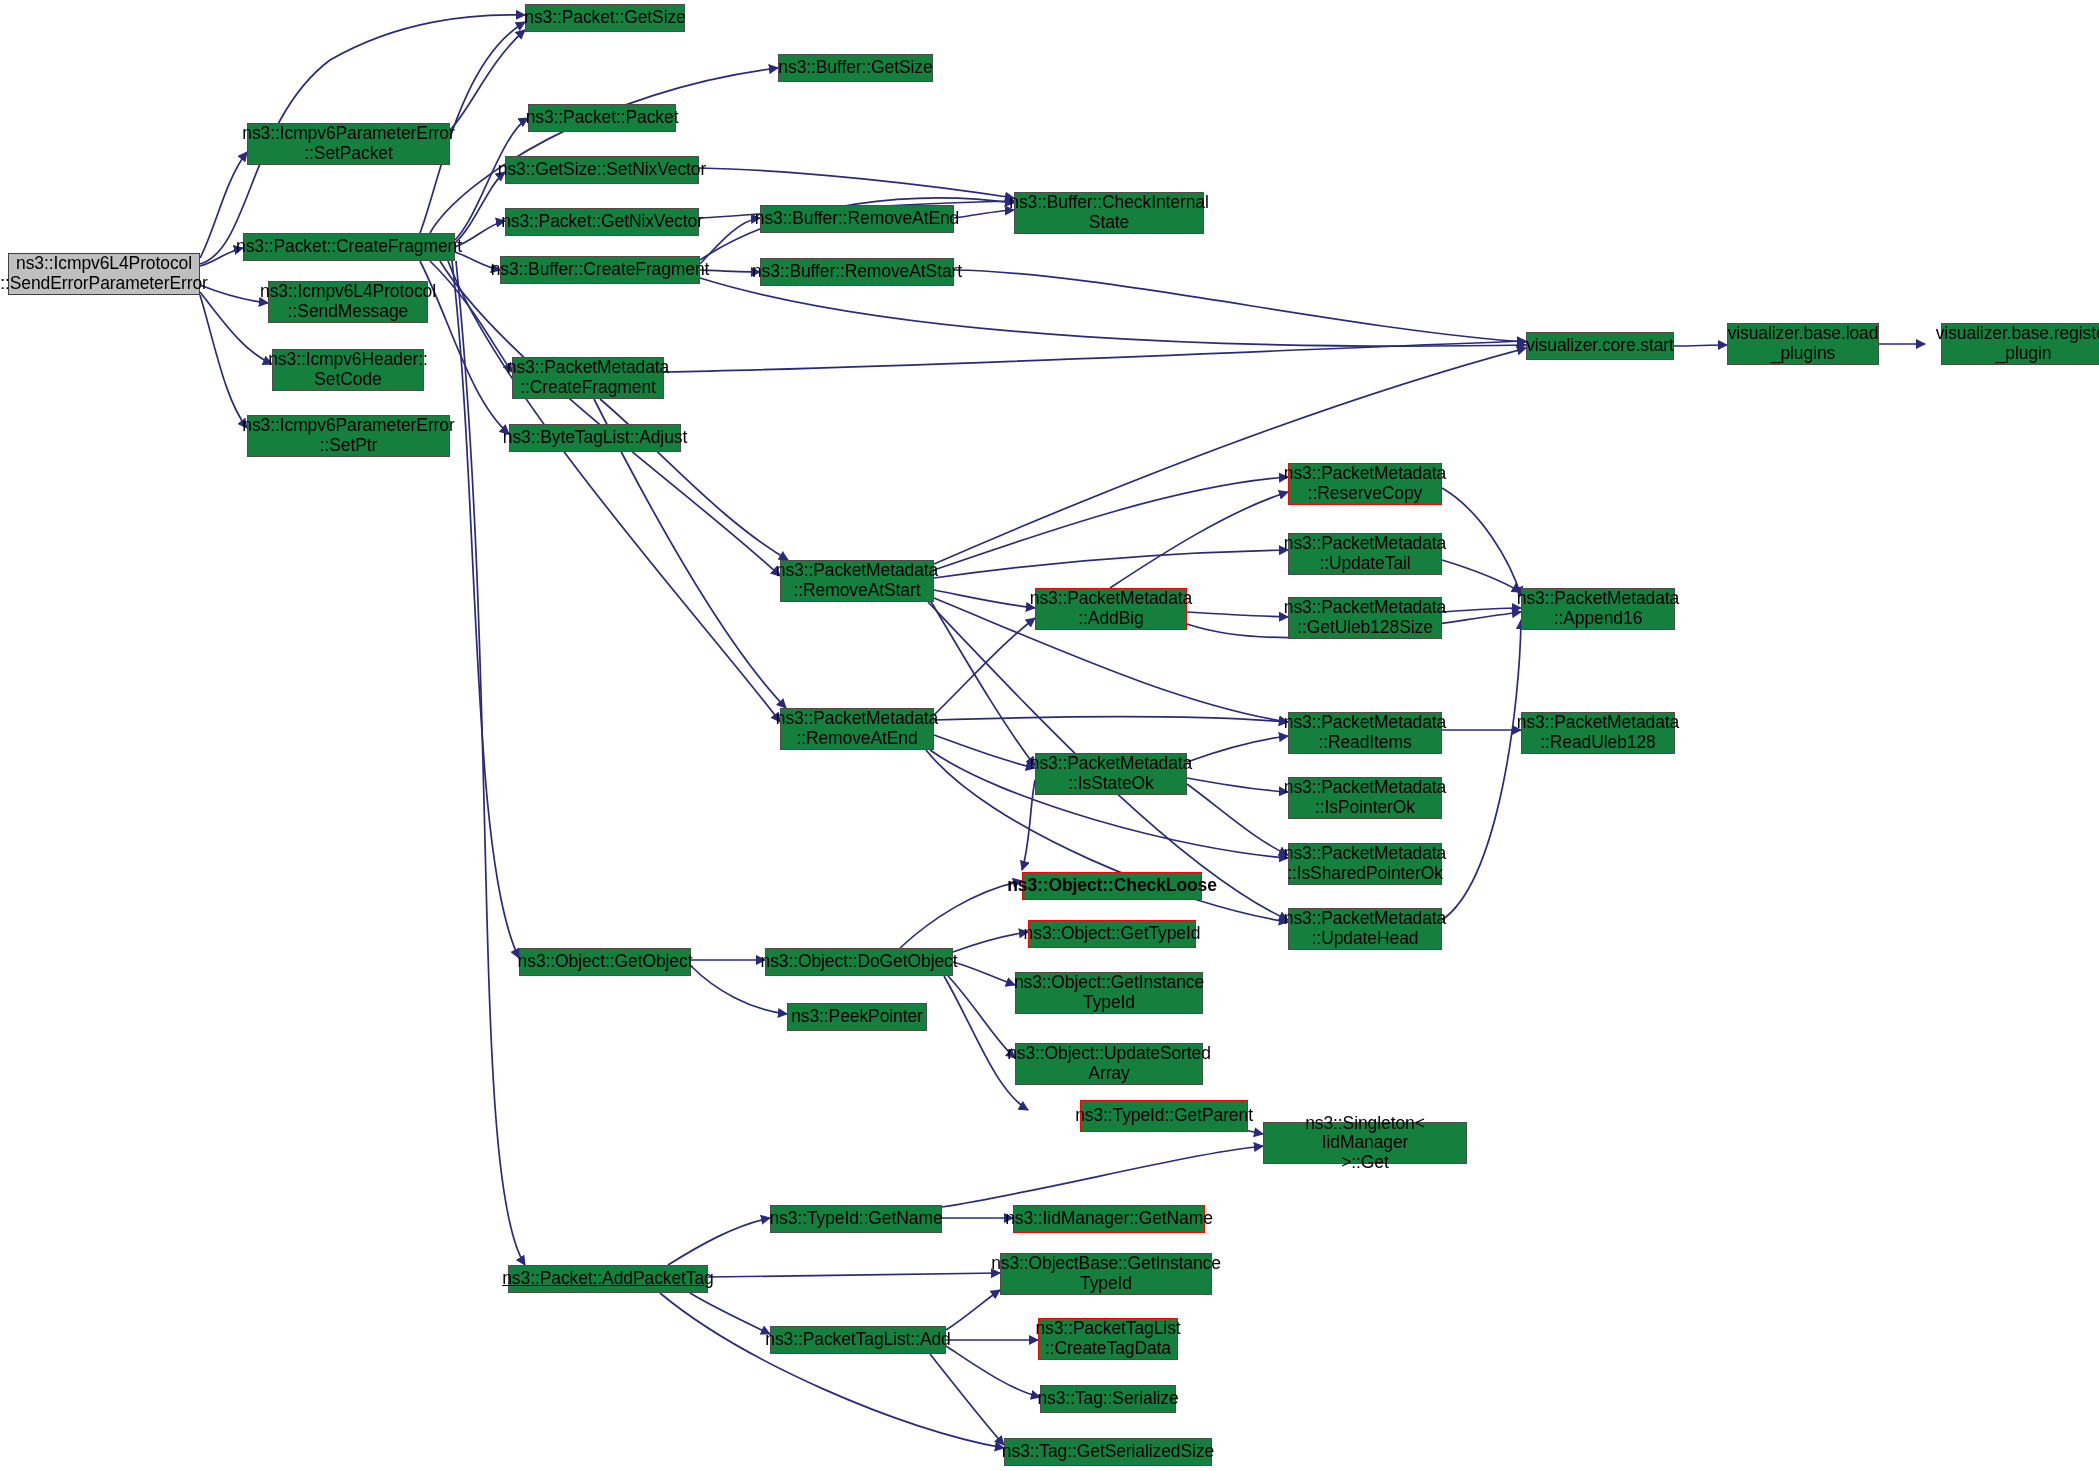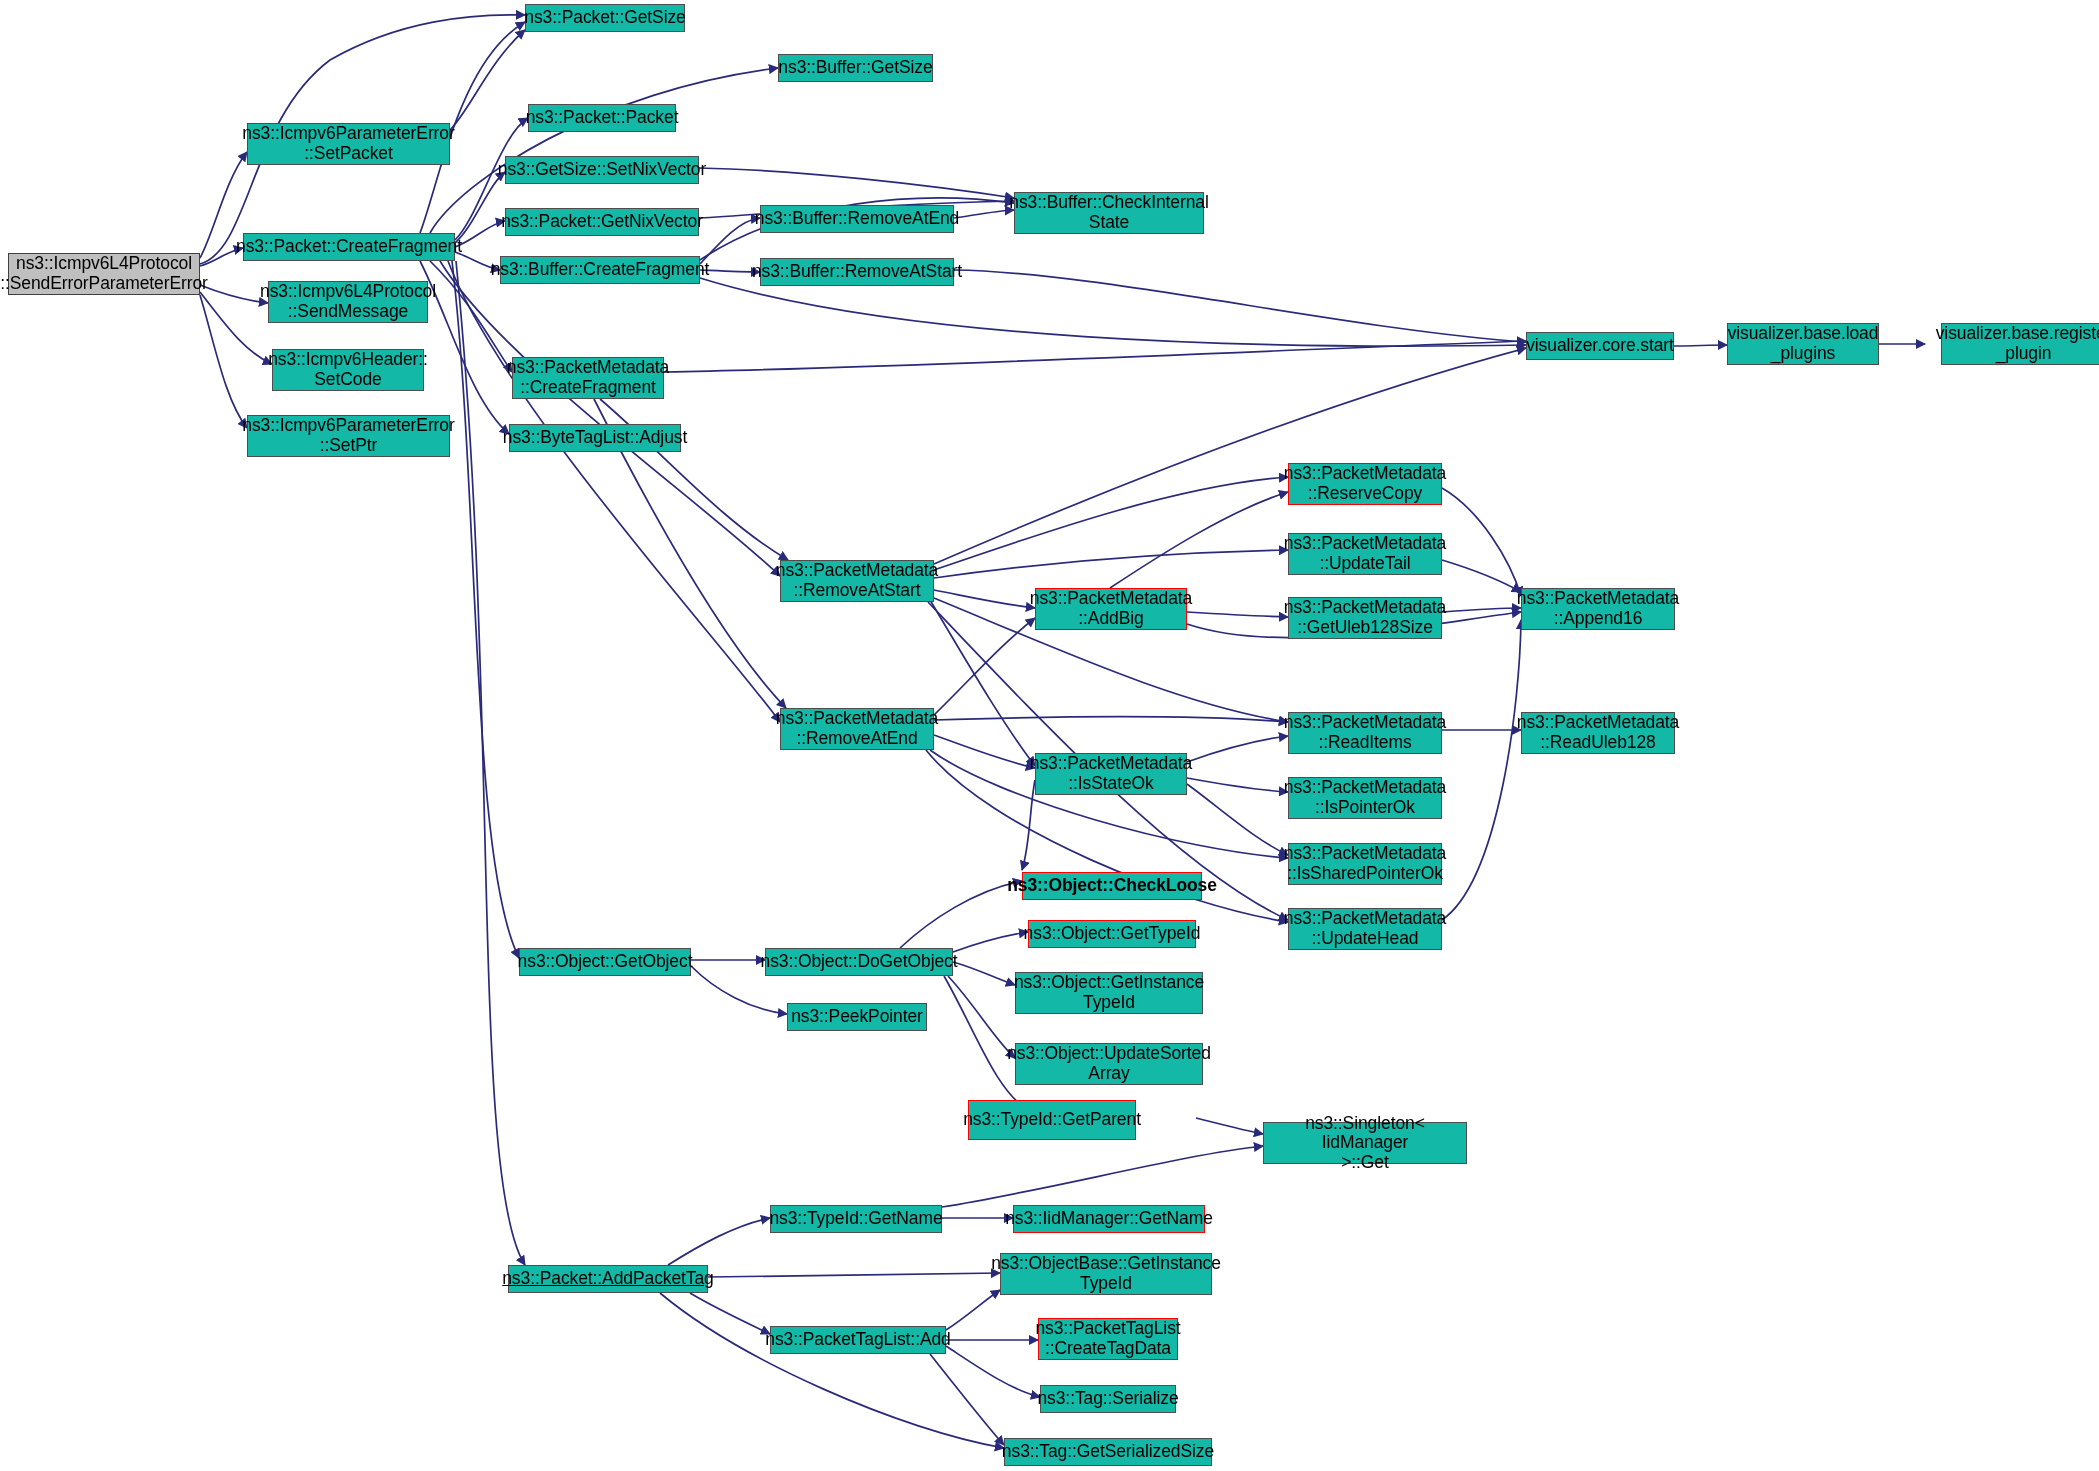--- a/index.html
+++ b/index.html
@@ -22,21 +22,21 @@
     overflow: visible;
   }
   .node {
     position: absolute;
     box-sizing: border-box;
     display: flex;
     align-items: center;
     justify-content: center;
     text-align: center;
     border: 1.6px solid #4d4d4d;
-    background: #14b8a6;
+    background: #15803d;
     color: #000000;
     font-size: 17.5px;
     line-height: 1.12;
     letter-spacing: -0.1px;
     white-space: pre-line;
     padding: 0 4px;
   }
   .node.red {
     border-color: #ff0000;
   }
@@ -190,21 +190,21 @@
 ::UpdateHead</div>
       <div class="node red" style="left: 1022px; top: 872px; width: 180px; height: 28px; font-weight: bold;">ns3::Object::CheckLoose</div>
       <div class="node red" style="left: 1028px; top: 920px; width: 168px; height: 28px;">ns3::Object::GetTypeId</div>
       <div class="node" style="left: 519px; top: 948px; width: 172px; height: 28px;">ns3::Object::GetObject</div>
       <div class="node" style="left: 765px; top: 948px; width: 188px; height: 28px;">ns3::Object::DoGetObject</div>
       <div class="node" style="left: 1015px; top: 972px; width: 188px; height: 42px;">ns3::Object::GetInstance
 TypeId</div>
       <div class="node" style="left: 787px; top: 1003px; width: 140px; height: 28px;">ns3::PeekPointer</div>
       <div class="node" style="left: 1015px; top: 1043px; width: 188px; height: 42px;">ns3::Object::UpdateSorted
 Array</div>
-      <div class="node red" style="left: 968px; top: 1100px; width: 168px; height: 40px;">ns3::TypeId::GetParent</div>
+      <div class="node red" style="left: 1080px; top: 1100px; width: 168px; height: 32px;">ns3::TypeId::GetParent</div>
       <div class="node" style="left: 1263px; top: 1122px; width: 204px; height: 42px;">ns3::Singleton&lt; IidManager
 &gt;::Get</div>
       <div class="node" style="left: 770px; top: 1205px; width: 172px; height: 28px;">ns3::TypeId::GetName</div>
       <div class="node red" style="left: 1013px; top: 1205px; width: 192px; height: 28px;">ns3::IidManager::GetName</div>
       <div class="node" style="left: 1000px; top: 1253px; width: 212px; height: 42px;">ns3::ObjectBase::GetInstance
 TypeId</div>
       <div class="node" style="left: 508px; top: 1265px; width: 200px; height: 28px; text-decoration: underline;">ns3::Packet::AddPacketTag</div>
       <div class="node" style="left: 770px; top: 1326px; width: 176px; height: 28px;">ns3::PacketTagList::Add</div>
       <div class="node red" style="left: 1038px; top: 1318px; width: 140px; height: 42px;">ns3::PacketTagList
 ::CreateTagData</div>

